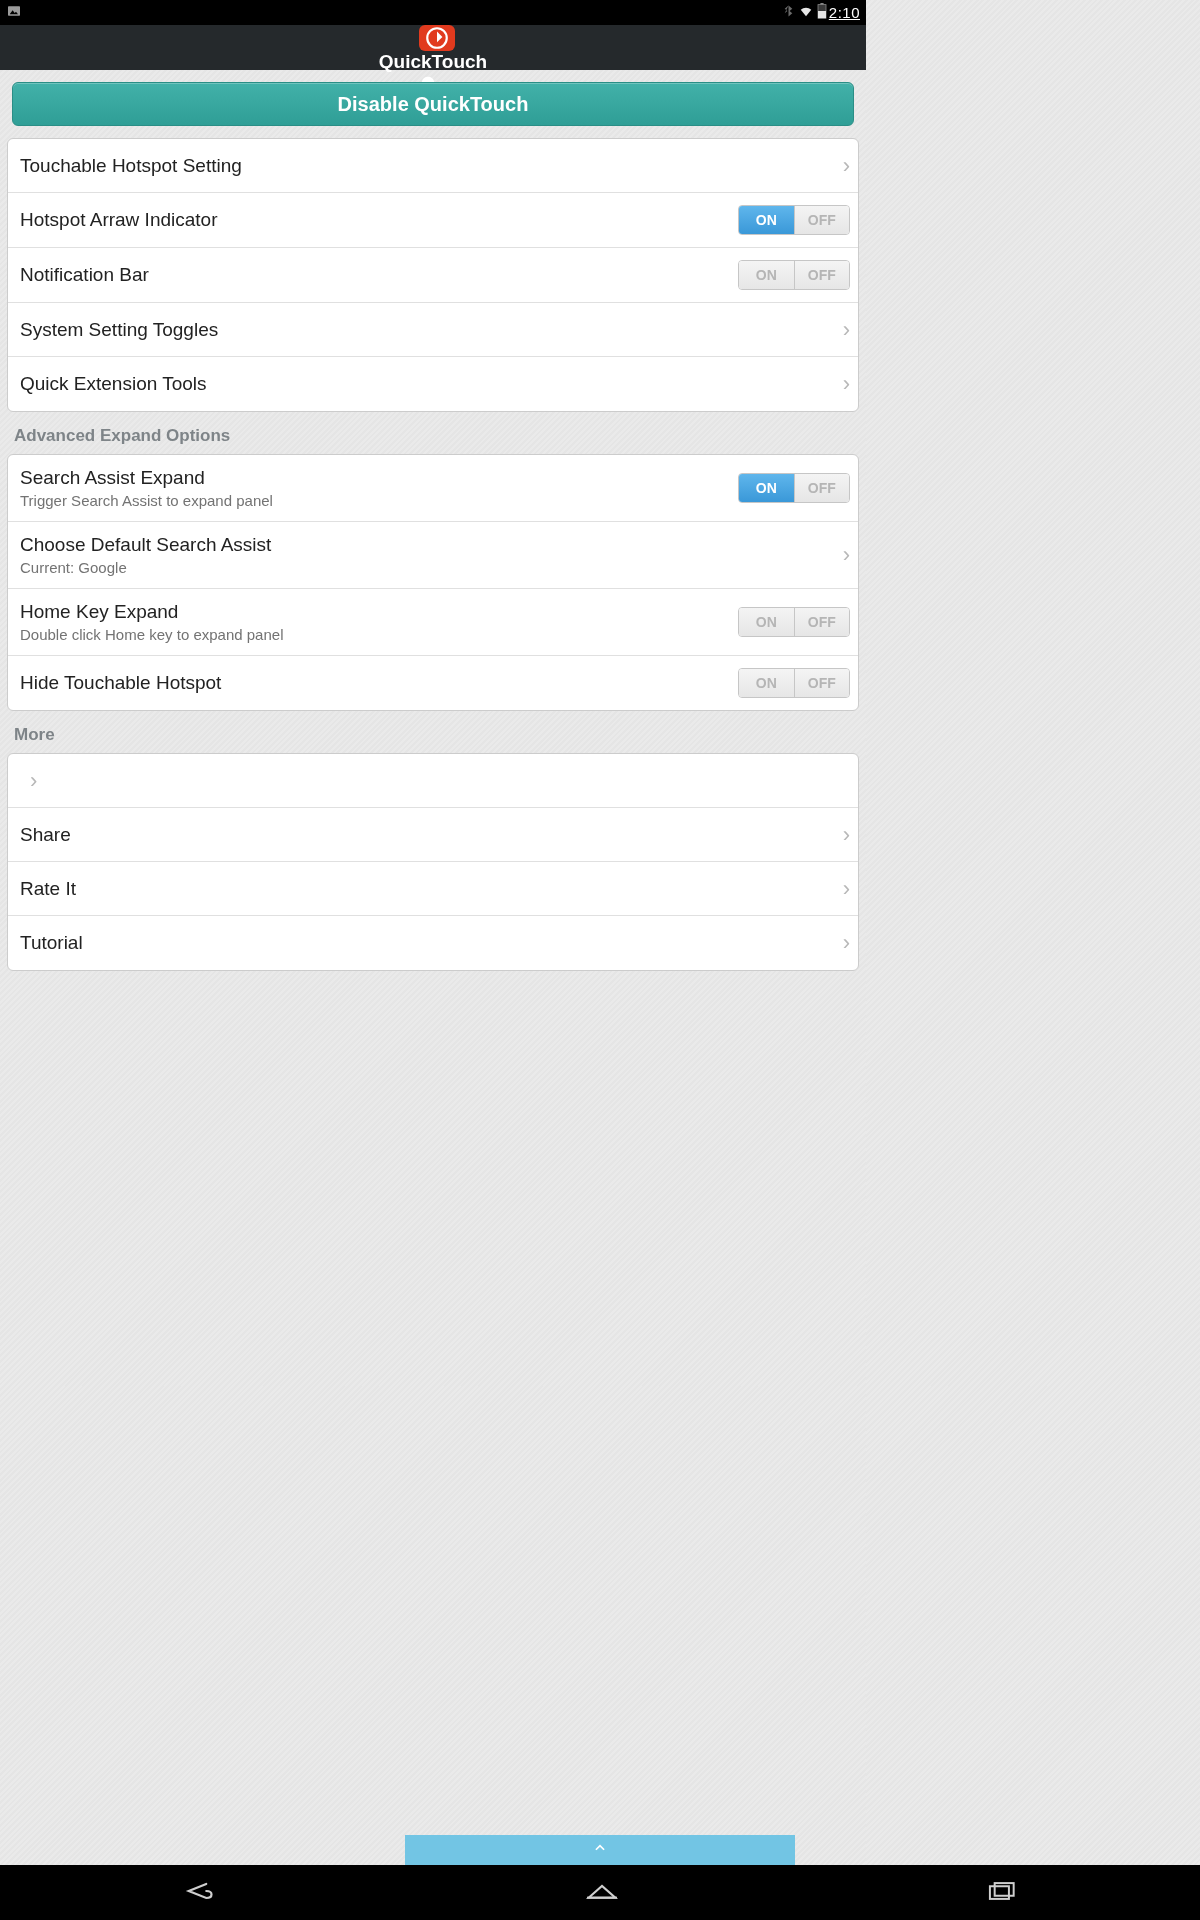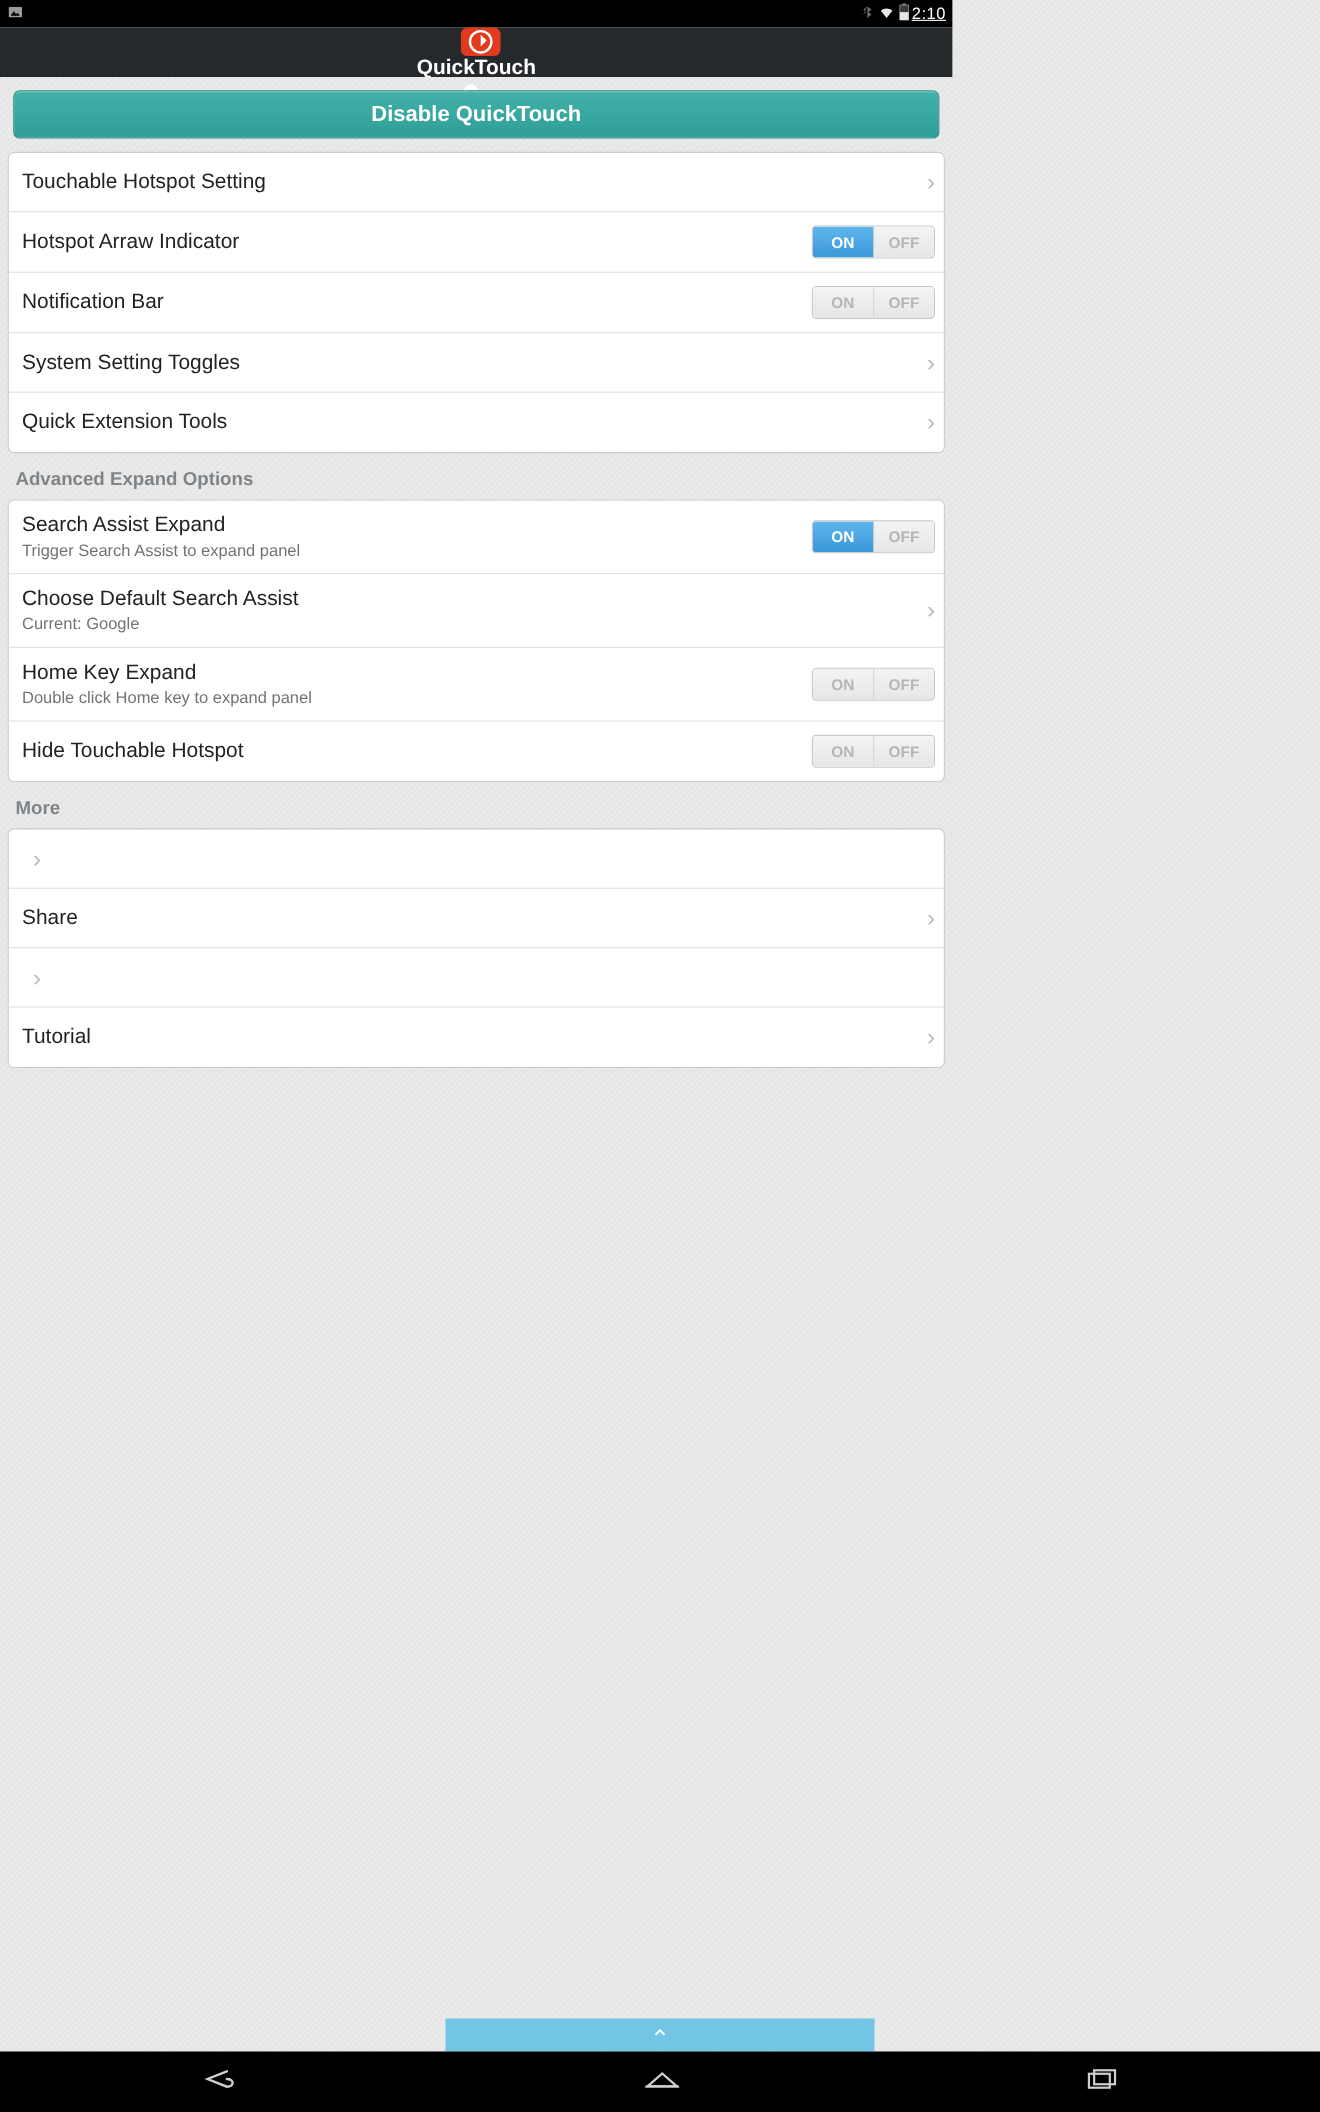--- a/index.html
+++ b/index.html
@@ -231,20 +231,23 @@
     <div class="row">
       <div class="chevron">›</div>
     </div>
     <div class="row">
       <div class="txt">
           <div class="title">Share</div>
         </div>
       <div class="chevron">›</div>
     </div>
     <div class="row">
+      <div class="txt">
+          <div class="title">Rate It</div>
+        </div>
       <div class="chevron">›</div>
     </div>
     <div class="row">
       <div class="txt">
           <div class="title">Tutorial</div>
         </div>
       <div class="chevron">›</div>
     </div>
   </div>
 

